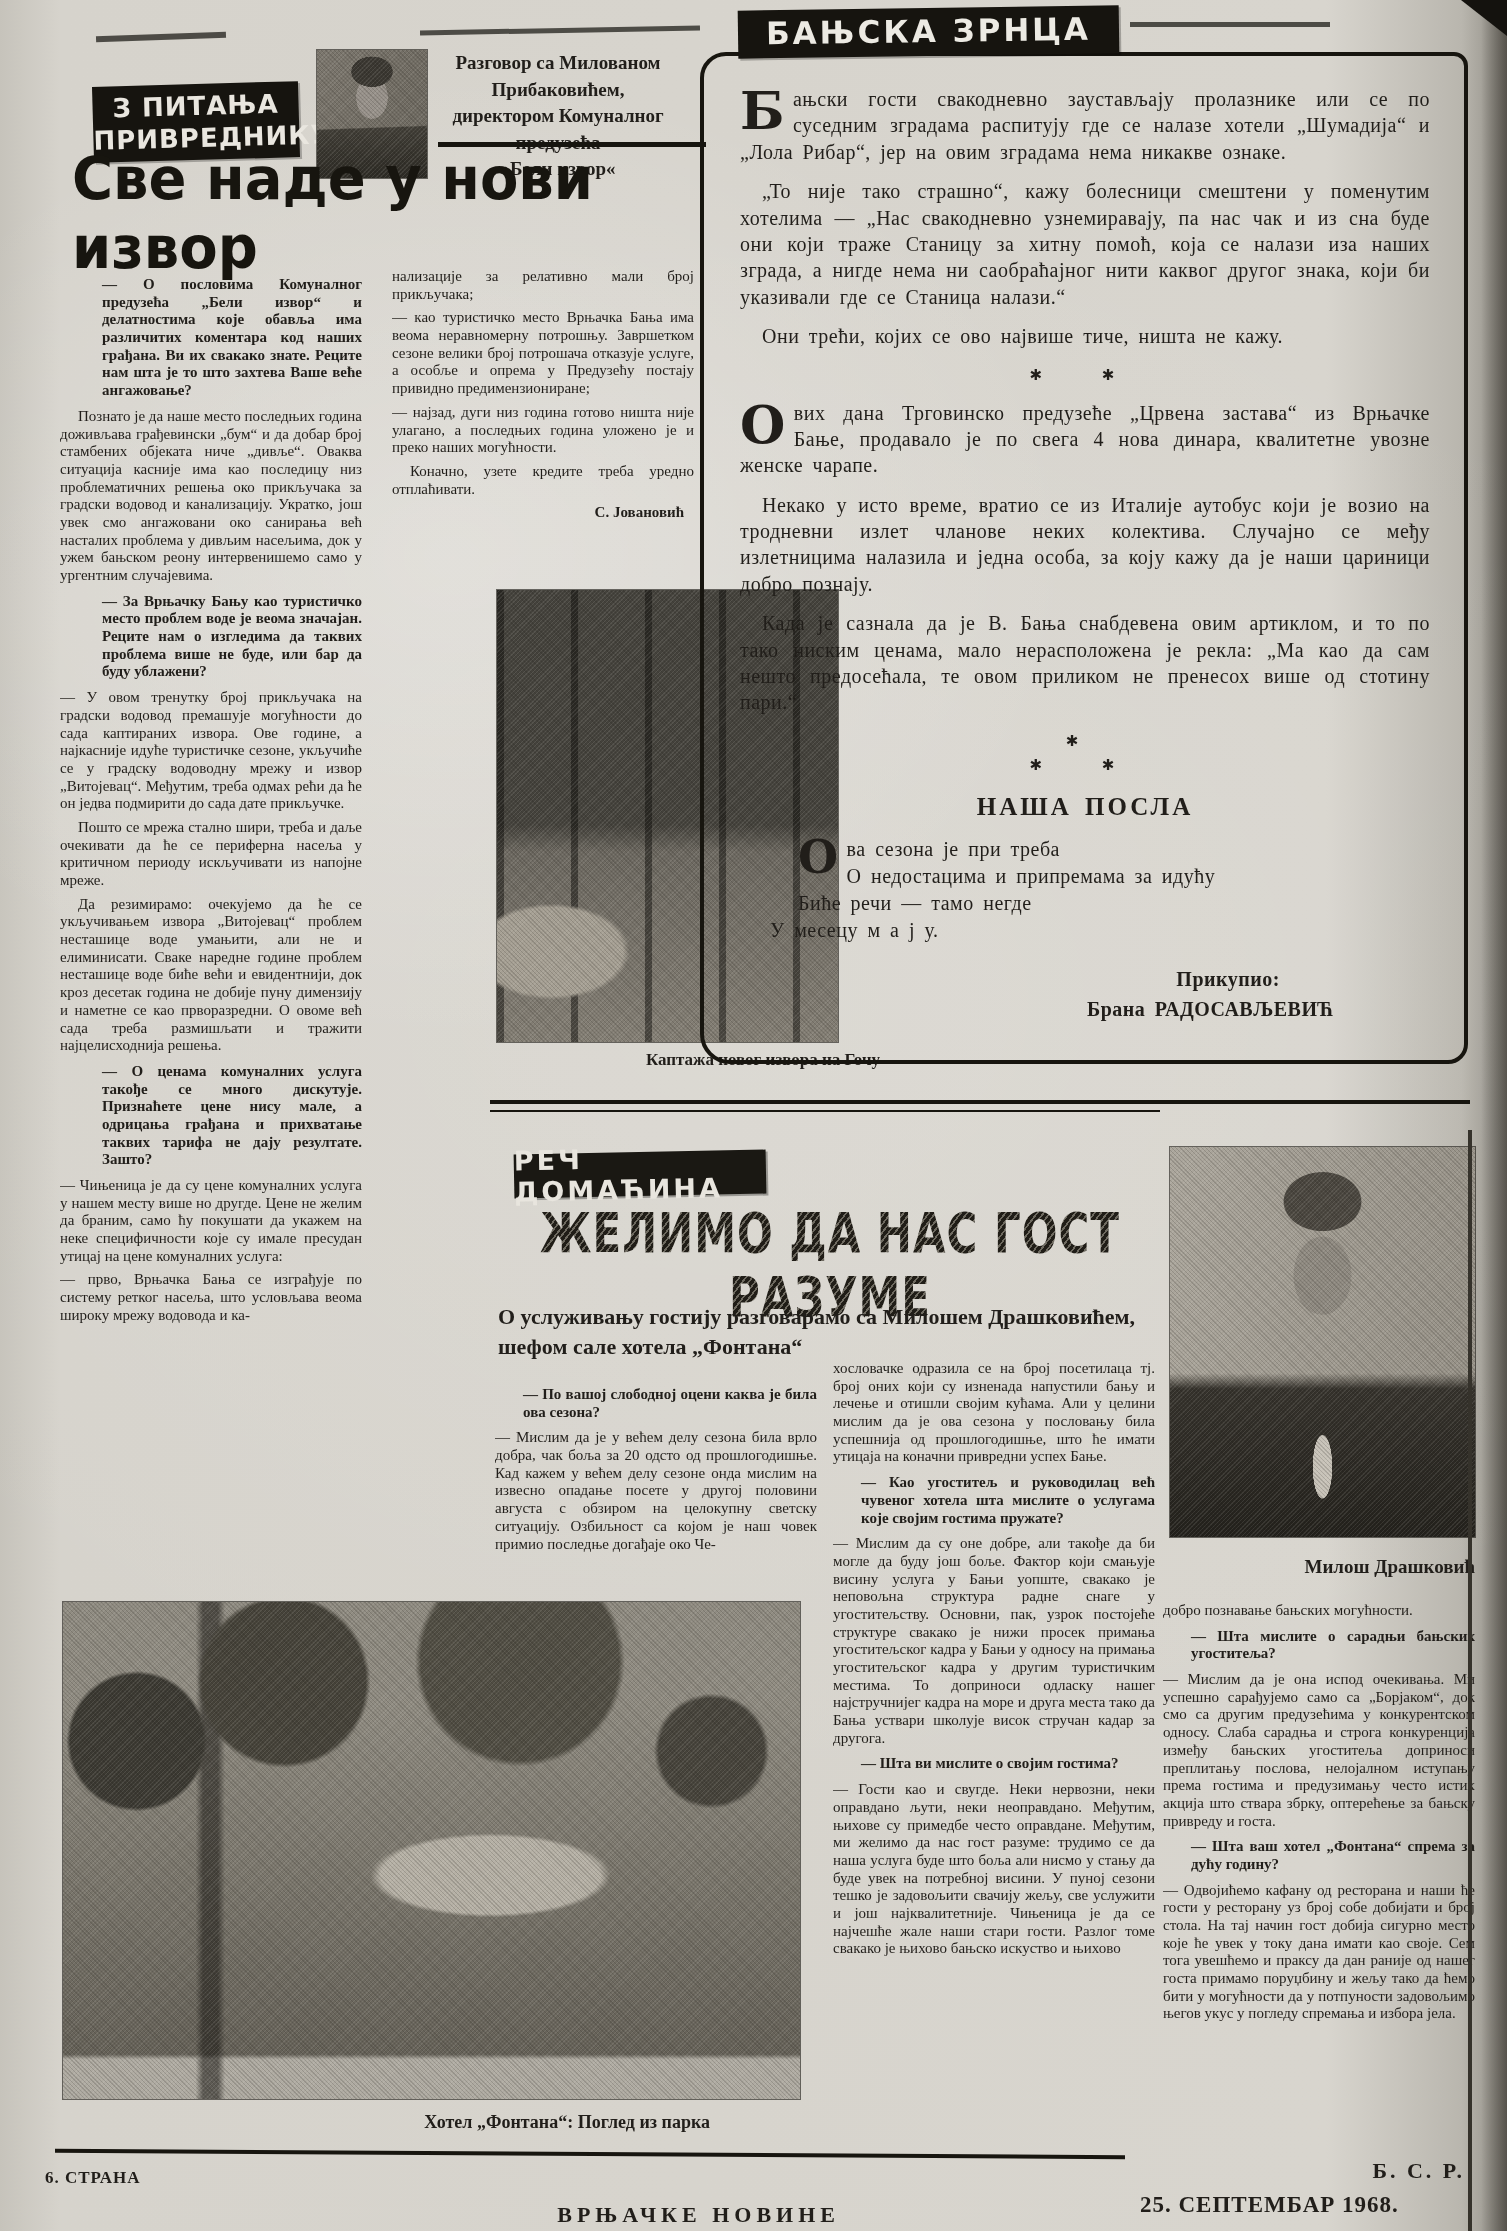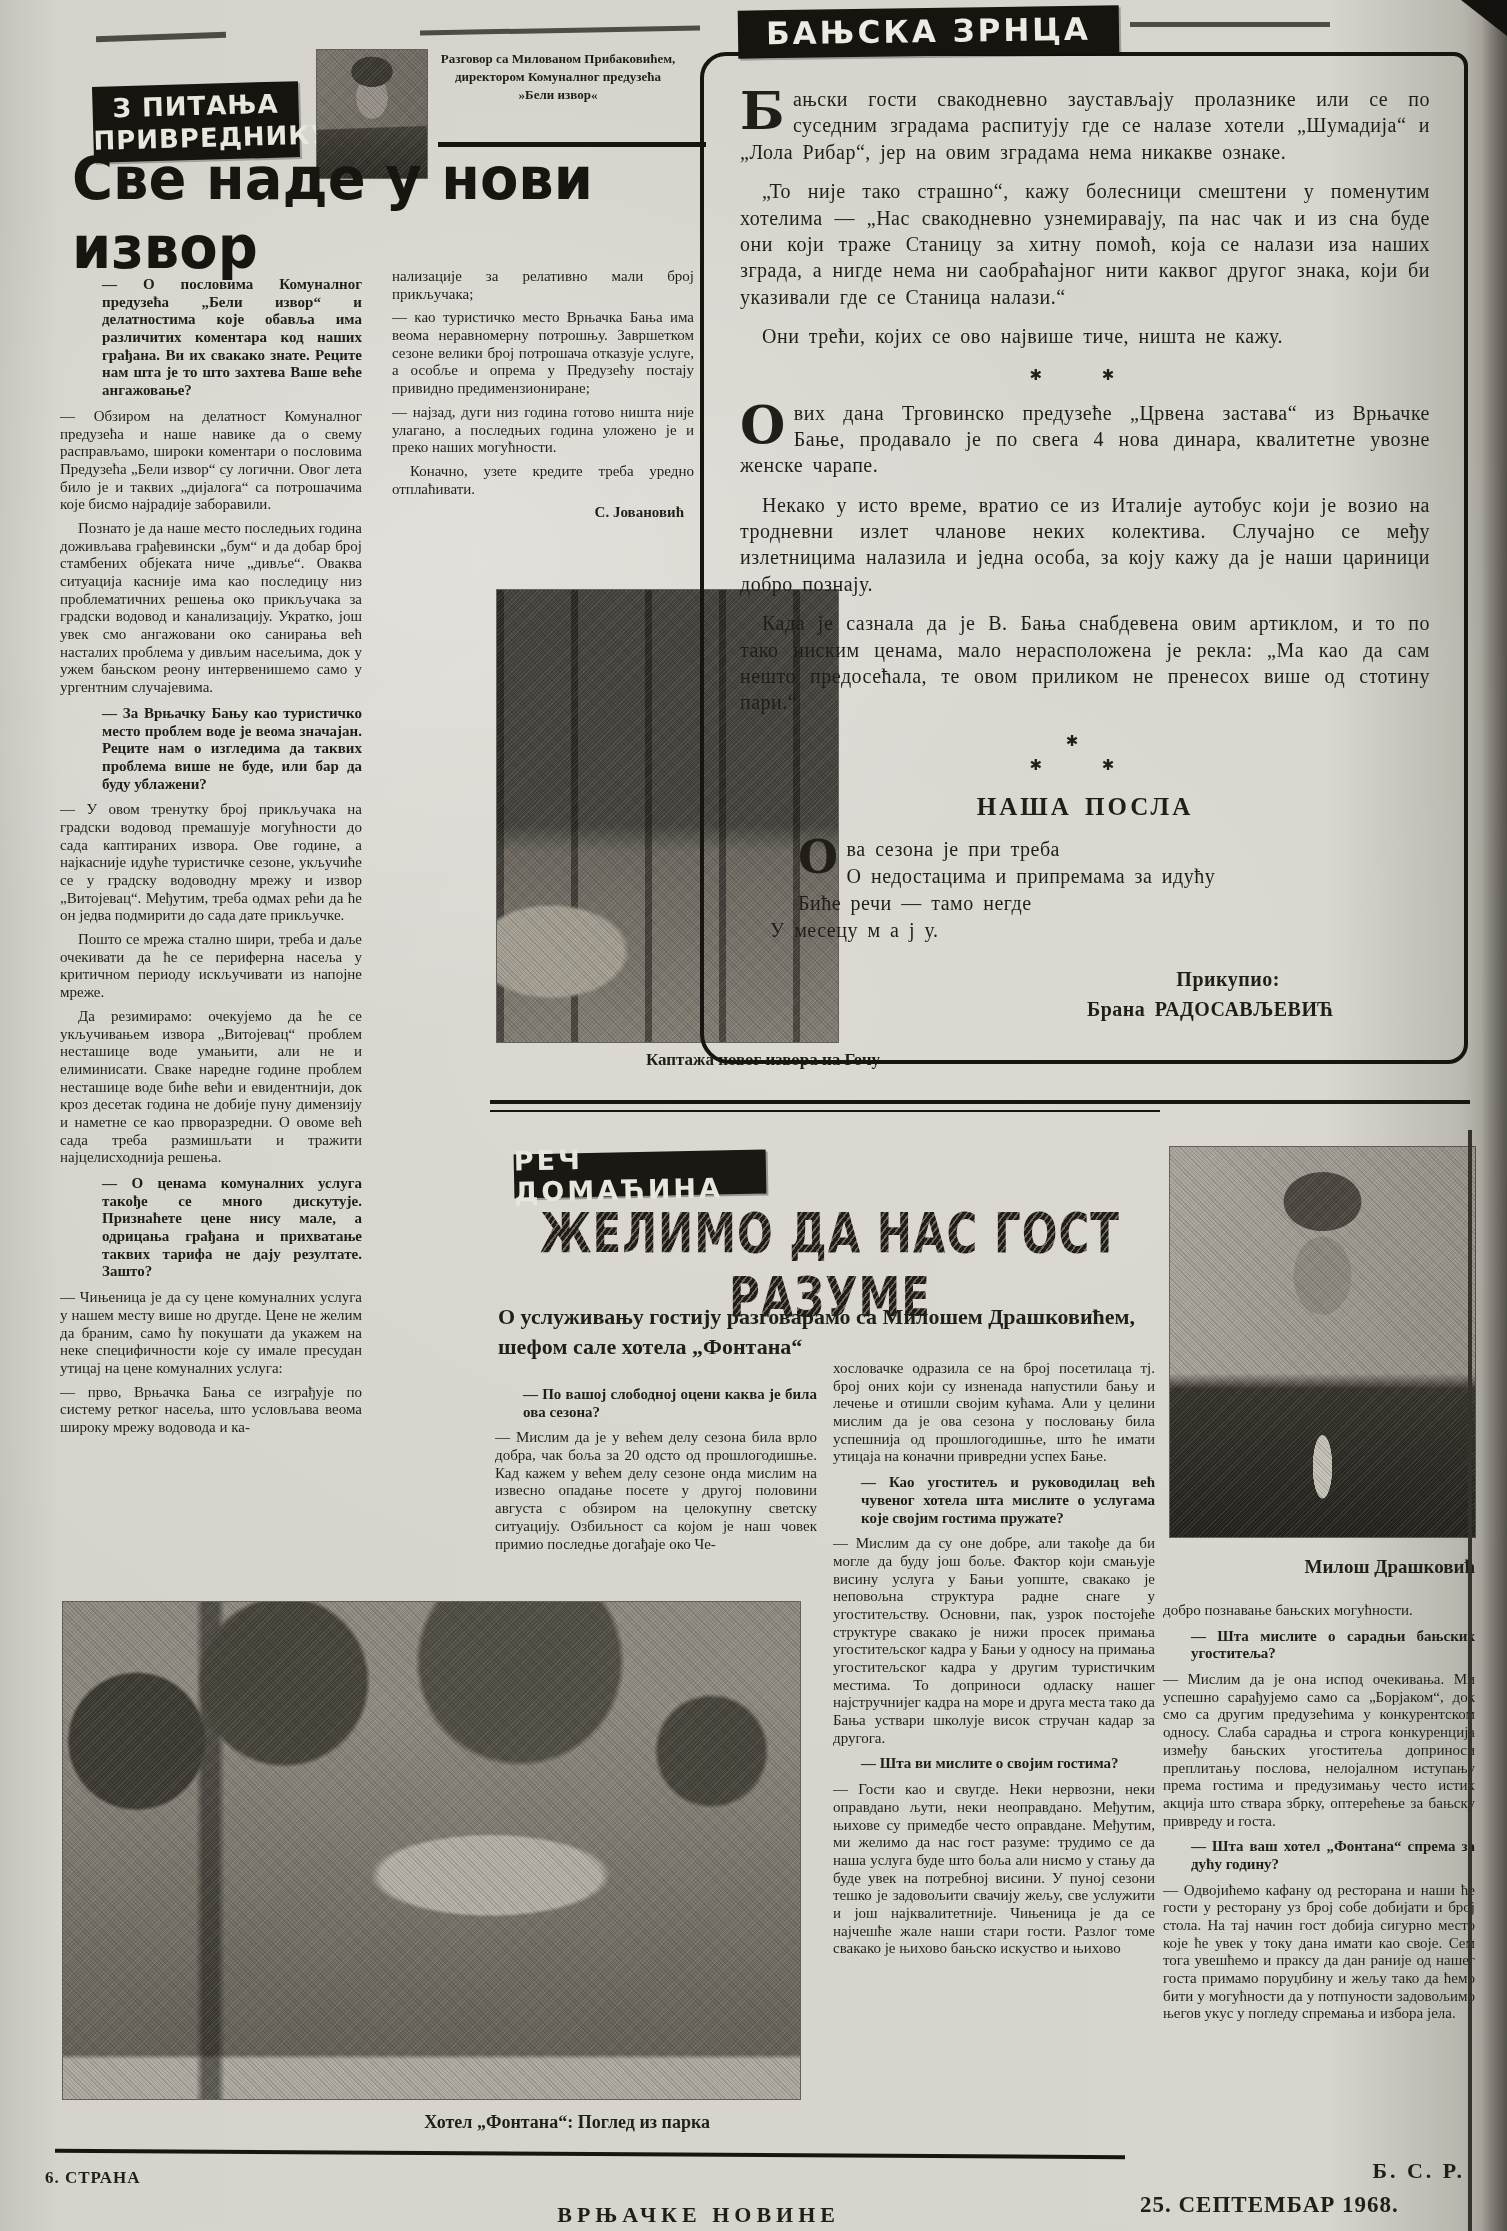--- a/index.html
+++ b/index.html
@@ -26,21 +26,21 @@
   .col p.noind{text-indent:0;}
   .sig{text-align:right;font-weight:bold;padding-right:10px;}
 
   
   .qa-label{position:absolute;left:93px;top:84px;width:206px;height:76px;background:#16140f;
       color:#e9e6df;font-family:"DejaVu Sans", sans-serif;font-weight:bold;font-size:26px;
       line-height:1.25;text-align:center;transform:rotate(-1.6deg);
       display:flex;flex-direction:column;justify-content:center;letter-spacing:1px;
       box-shadow:2px 2px 0 rgba(0,0,0,.25);}
   .intro{position:absolute;left:408px;top:50px;width:300px;text-align:center;
-      font-weight:bold;font-size:13px;line-height:1.4;}
+      font-weight:bold;font-size:19px;line-height:1.4;}
   .intro-rule{position:absolute;left:438px;top:142px;width:268px;height:5px;background:#17150f;}
   .headline{position:absolute;left:72px;top:148px;width:600px;
       font-family:"DejaVu Sans", sans-serif;font-weight:bold;font-size:56px;
       letter-spacing:0px;color:#17150f;transform:scaleY(1.05);}
 
   
   .ph{position:absolute;overflow:hidden;box-shadow:0 0 0 1px rgba(20,18,14,.6);}
   .ph::after{content:"";position:absolute;inset:0;
       background:
        repeating-linear-gradient(45deg, rgba(25,22,17,.16) 0 1px, transparent 1px 3px),
@@ -131,21 +131,20 @@
     <div>Разговор са Милованом Прибаковићем,</div>
     <div>директором Комуналног предузећа</div>
     <div>»Бели извор«</div>
   </div>
   <div class="intro-rule"></div>
 
   <h1 class="headline" style="margin:0;">Све наде у нови извор</h1>
 
   <div class="col" style="left:60px;top:268px;width:302px;height:1330px;">
     <p class="q">— О пословима Комуналног предузећа „Бели извор“ и делатностима које обавља има различитих коментара код наших грађана. Ви их свакако знате. Реците нам шта је то што захтева Ваше веће ангажовање?</p>
-    <p class="noind">— Обзиром на делатност Комуналног предузећа и наше навике да о свему расправљамо, широки коментари о пословима Предузећа „Бели извор“ су логични. Овог лета било је и таквих „дијалога“ са потрошачима које бисмо најрадије заборавили.</p>
     <p>Познато је да наше место последњих година доживљава грађевински „бум“ и да добар број стамбених објеката ниче „дивље“. Оваква ситуација касније има као последицу низ проблематичних решења око прикључака за градски водовод и канализацију. Укратко, још увек смо ангажовани око санирања већ насталих проблема у дивљим насељима, док у ужем бањском реону интервенишемо само у ургентним случајевима.</p>
     <p class="q">— За Врњачку Бању као туристичко место проблем воде је веома значајан. Реците нам о изгледима да таквих проблема више не буде, или бар да буду ублажени?</p>
     <p class="noind">— У овом тренутку број прикључака на градски водовод премашује могућности до сада каптираних извора. Ове године, а најкасније идуће туристичке сезоне, укључиће се у градску водоводну мрежу и извор „Витојевац“. Међутим, треба одмах рећи да ће он једва подмирити до сада дате прикључке.</p>
     <p>Пошто се мрежа стално шири, треба и даље очекивати да ће се периферна насеља у критичном периоду искључивати из напојне мреже.</p>
     <p>Да резимирамо: очекујемо да ће се укључивањем извора „Витојевац“ проблем несташице воде умањити, али не и елиминисати. Сваке наредне године проблем несташице воде биће већи и евидентнији, док кроз десетак година не добије пуну димензију и наметне се као прворазредни. О овоме већ сада треба размишљати и тражити најцелисходнија решења.</p>
     <p class="q">— О ценама комуналних услуга такође се много дискутује. Признаћете цене нису мале, а одрицања грађана и прихватање таквих тарифа не дају резултате. Зашто?</p>
     <p class="noind">— Чињеница је да су цене комуналних услуга у нашем месту више но другде. Цене не желим да браним, само ћу покушати да укажем на неке специфичности које су имале пресудан утицај на цене комуналних услуга:</p>
     <p class="noind">— прво, Врњачка Бања се изграђује по систему ретког насеља, што условљава веома широку мрежу водовода и ка-</p>
   </div>
 

